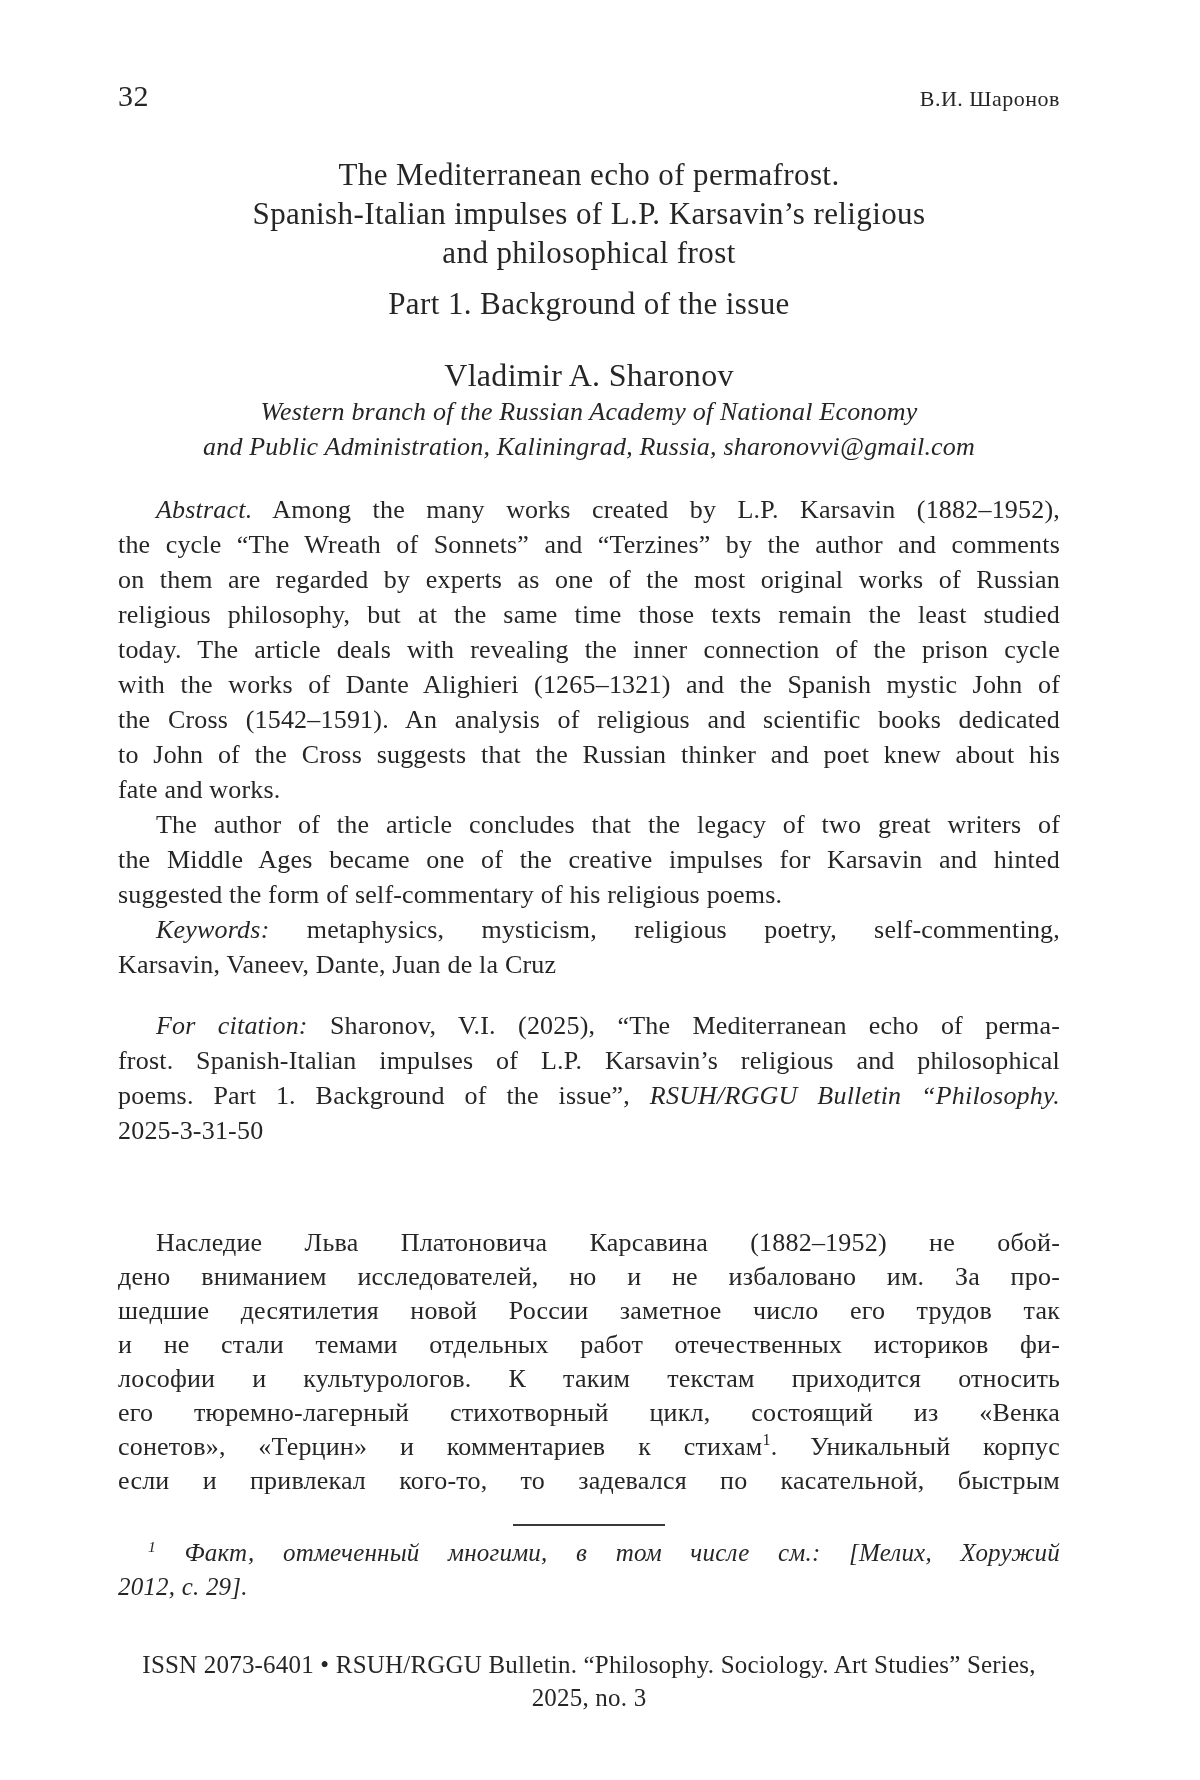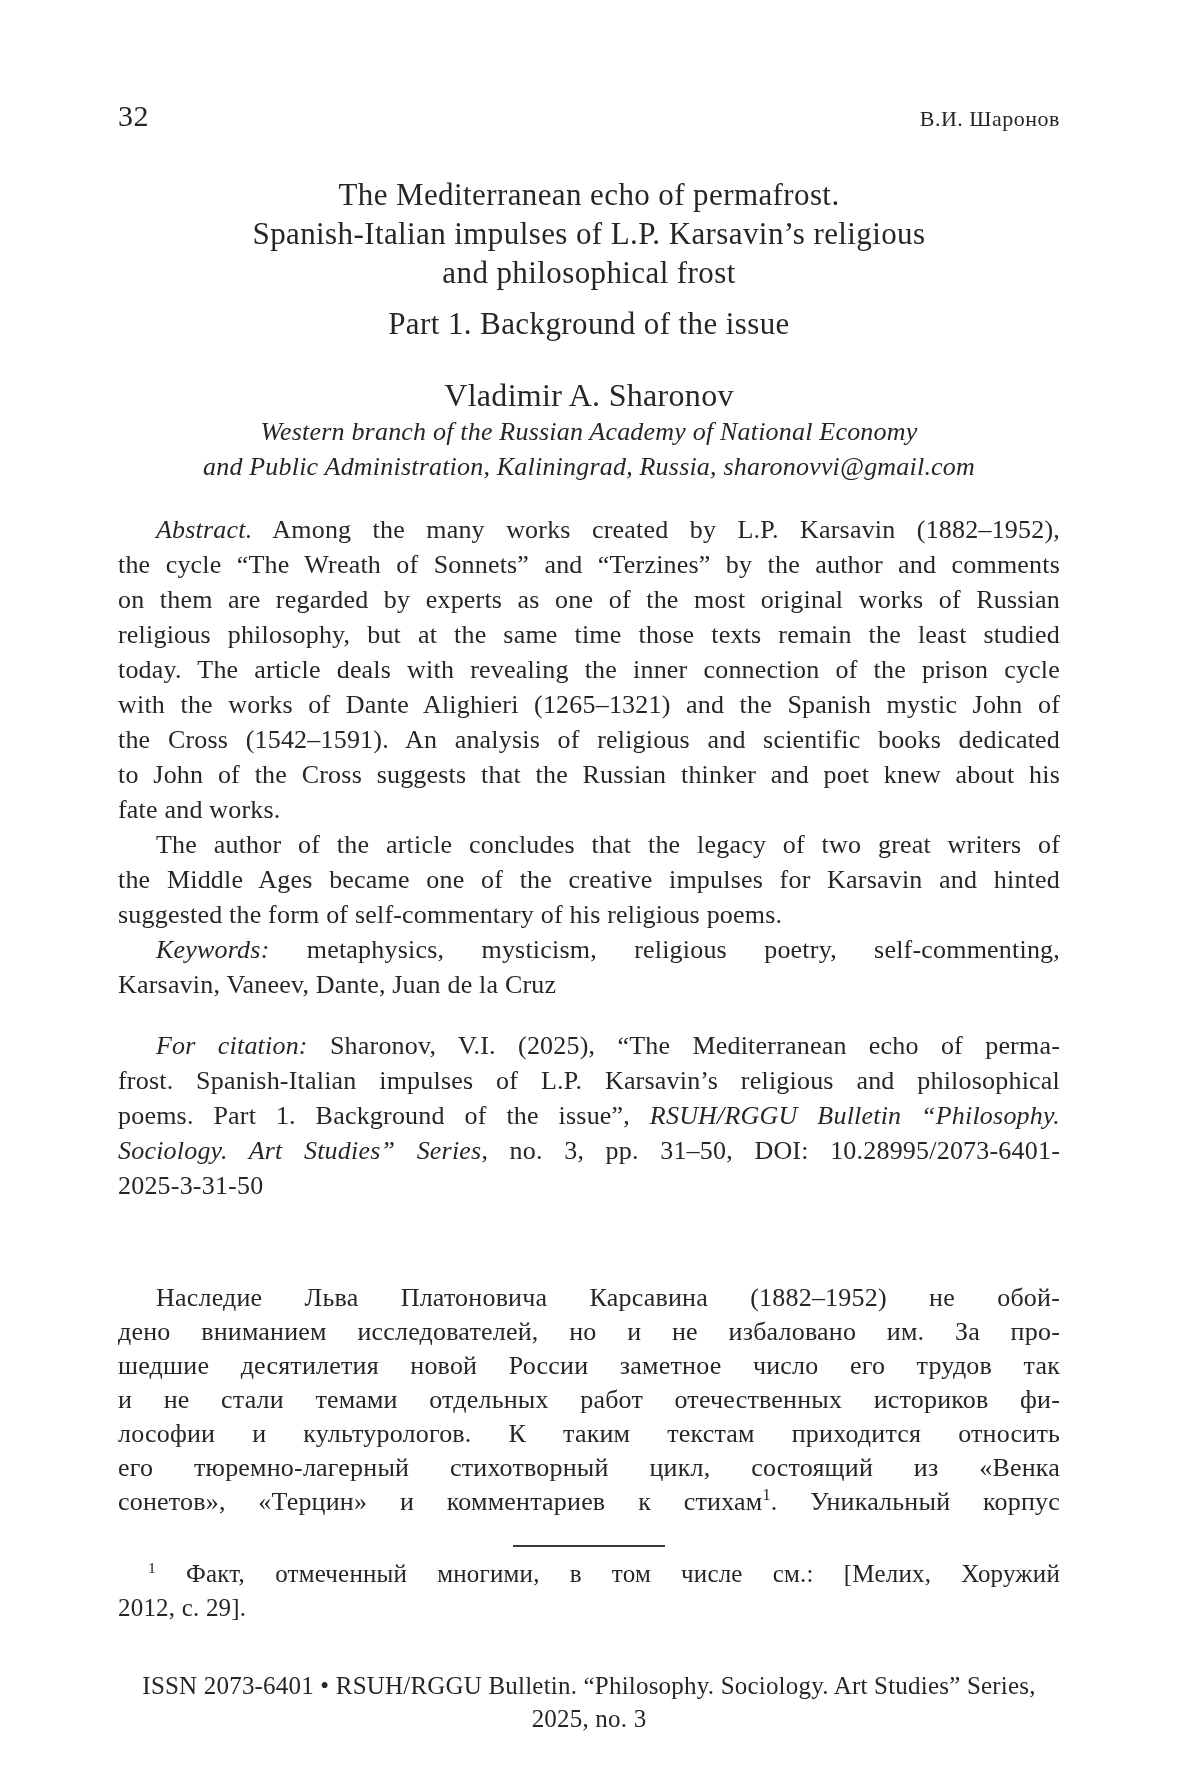--- a/index.html
+++ b/index.html
@@ -14,21 +14,21 @@
     position: relative;
     width: 1200px;
     height: 1780px;
     background: #ffffff;
     color: #262626;
     font-family: "Liberation Serif", "DejaVu Serif", serif;
   }
   .content {
     margin-left: 118px;
     width: 942px;
-    padding-top: 100px;
+    padding-top: 80px;
   }
   .header {
     display: flex;
     justify-content: space-between;
     align-items: baseline;
     line-height: 32px;
   }
   .pagenum { font-size: 30px; letter-spacing: 0.5px; }
   .runhead { font-size: 22px; letter-spacing: 0.5px; }
 
@@ -77,20 +77,21 @@
     margin-top: 26px;
     width: 152px;
     border: none;
     border-top: 2px solid #3a3a3a;
     height: 0;
   }
   .footnote {
     margin-top: 10px;
     font-size: 25px;
     line-height: 34px;
+    font-style: italic;
   }
   .footnote .ln:first-child { text-indent: 30px; }
 
   .footer {
     margin-top: 44px;
     font-size: 25px;
     line-height: 33px;
     letter-spacing: 0.2px;
   }
   .footer .ln { text-align: center; text-align-last: center; }
@@ -142,32 +143,32 @@
       </div>
     <div class="para indent">
         <div class="ln"><i>Keywords:</i> metaphysics, mysticism, religious poetry, self-commenting,</div>
         <div class="ln">Karsavin, Vaneev, Dante, Juan de la Cruz</div>
       </div>
 
     <div class="para citation indent">
         <div class="ln"><i>For citation:</i> Sharonov, V.I. (2025), “The Mediterranean echo of perma-</div>
         <div class="ln">frost. Spanish-Italian impulses of L.P. Karsavin’s religious and philosophical</div>
         <div class="ln">poems. Part 1. Background of the issue”, <i>RSUH/RGGU Bulletin “Philosophy.</i></div>
-        <div class="ln"><i>Sociology. Art Studies” Series</i>, no. 3, pp. 31–50, DOI: 10.28995/2073-6401-</div>
         <div class="ln">2025-3-31-50</div>
       </div>
 
     <div class="para russian indent keep-last">
         <div class="ln">Наследие Льва Платоновича Карсавина (1882–1952) не обой-</div>
         <div class="ln">дено вниманием исследователей, но и не избаловано им. За про-</div>
         <div class="ln">шедшие десятилетия новой России заметное число его трудов так</div>
         <div class="ln">и не стали темами отдельных работ отечественных историков фи-</div>
         <div class="ln">лософии и культурологов. К таким текстам приходится относить</div>
         <div class="ln">его тюремно-лагерный стихотворный цикл, состоящий из «Венка</div>
         <div class="ln">сонетов», «Терцин» и комментариев к стихам<sup>1</sup>. Уникальный корпус</div>
+        <div class="ln">если и привлекал кого-то, то задевался по касательной, быстрым</div>
       </div>
 
     <hr class="fnrule">
     <div class="para footnote">
         <div class="ln"><sup>1</sup> Факт, отмеченный многими, в том числе см.: [Мелих, Хоружий</div>
         <div class="ln">2012, с. 29].</div>
       </div>
 
     <div class="footer">
         <div class="ln">ISSN 2073-6401 • RSUH/RGGU Bulletin. “Philosophy. Sociology. Art Studies” Series,</div>

